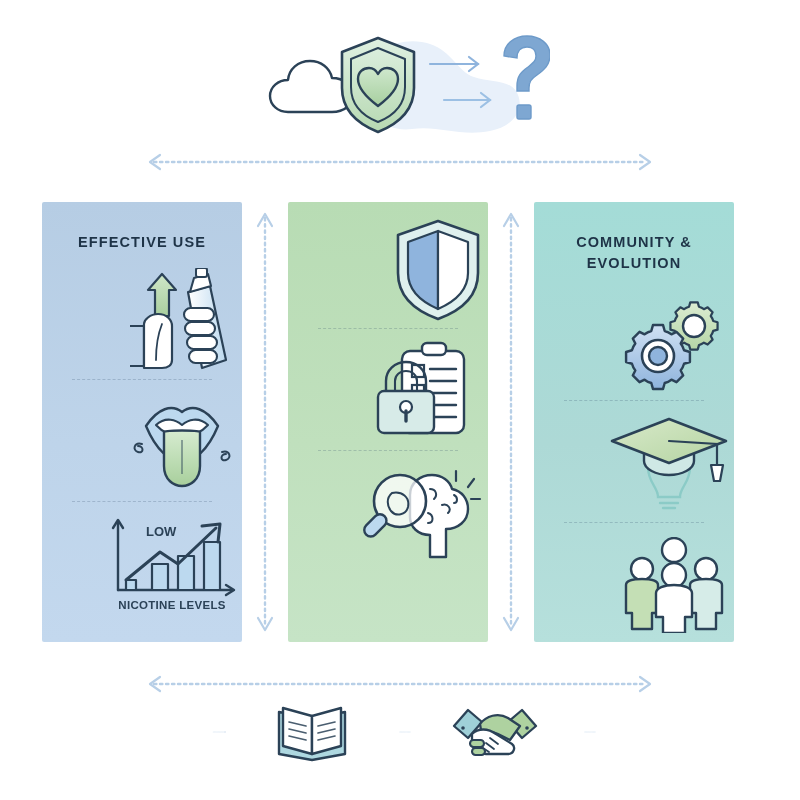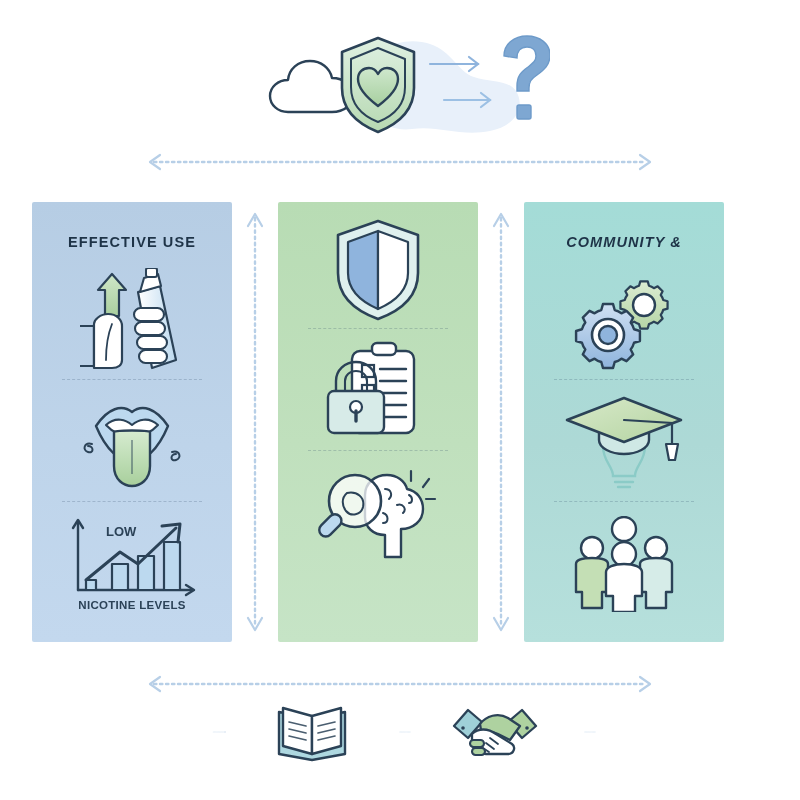--- a/index.html
+++ b/index.html
@@ -40,58 +40,58 @@
     position: absolute;
     left: 140px;
     top: 150px;
     width: 520px;
     height: 24px;
   }
 
   
   .columns {
     position: absolute;
-    left: 32px;
+    left: 42px;
     top: 202px;
     width: 700px;
     height: 440px;
     padding-left: 20px;
   }
   .panel {
     position: absolute;
     top: 0;
     width: 200px;
     height: 440px;
     border-radius: 2px;
     display: flex;
     flex-direction: column;
     align-items: center;
   }
   .panel-1 { left: 0px;   background: linear-gradient(180deg, #b6cde4 0%, #bed4ea 55%, #c3d8ee 100%); }
   .panel-2 { left: 246px; background: linear-gradient(180deg, #b8dcb4 0%, #c0e0bd 55%, #c6e4c6 100%); }
-  .panel-3 { left: 492px; background: linear-gradient(180deg, #a4dcd7 0%, #add9d6 55%, #b6e0dc 100%); font-style: italic; }
+  .panel-3 { left: 492px; background: linear-gradient(180deg, #a4dcd7 0%, #add9d6 55%, #b6e0dc 100%); }
 
   .panel-title {
     margin-top: 30px;
     width: 176px;
     text-align: center;
     color: #1e3347;
     font-size: 14.5px;
     font-weight: bold;
     letter-spacing: 1.1px;
     line-height: 1.45;
     text-transform: uppercase;
   }
 
   .icon-slot {
     width: 200px;
     height: 110px;
     display: flex;
     align-items: center;
-    justify-content: center;
+    justify-content: flex-end;
   }
   .icon-slot svg { display: block; }
   .slot-1 { margin-top: 12px; }
   .slot-2 { margin-top: 6px; }
   .slot-3 { margin-top: 6px; }
 
   .panel-sep {
     width: 140px;
     height: 1px;
     border-top: 1px dashed rgba(40,70,100,0.22);
@@ -339,20 +339,21 @@
           <circle cx="42" cy="36" r="26" fill="#ffffff" fill-opacity="0.75" stroke="#2b4257" stroke-width="2.6"></circle>
           <path d="M34 28 C44 26 52 32 50 42 C48 50 38 52 33 46 C29 41 28 33 34 28 Z" fill="none" stroke="#2b4257" stroke-width="2"></path>
           <rect x="4" y="54" width="26" height="13" rx="6.5" transform="rotate(-45 17 60)" fill="#bcd9ef" stroke="#2b4257" stroke-width="2.4"></rect>
         </svg>
       </div>
     </div>
 
     <div class="panel panel-3">
       <div class="panel-title">
         <div>COMMUNITY &amp;</div>
+        <div>EVOLUTION</div>
       </div>
 
       <div class="icon-slot slot-1">
         <svg width="120" height="104" viewBox="0 0 120 104">
           <defs>
             <linearGradient id="gearGreen" x1="0" y1="0" x2="0" y2="1">
               <stop offset="0" stop-color="#dcecd2"></stop>
                 <stop offset="1" stop-color="#b5d5a6"></stop>
             </linearGradient>
             <linearGradient id="gearBlue" x1="0" y1="0" x2="0" y2="1">

